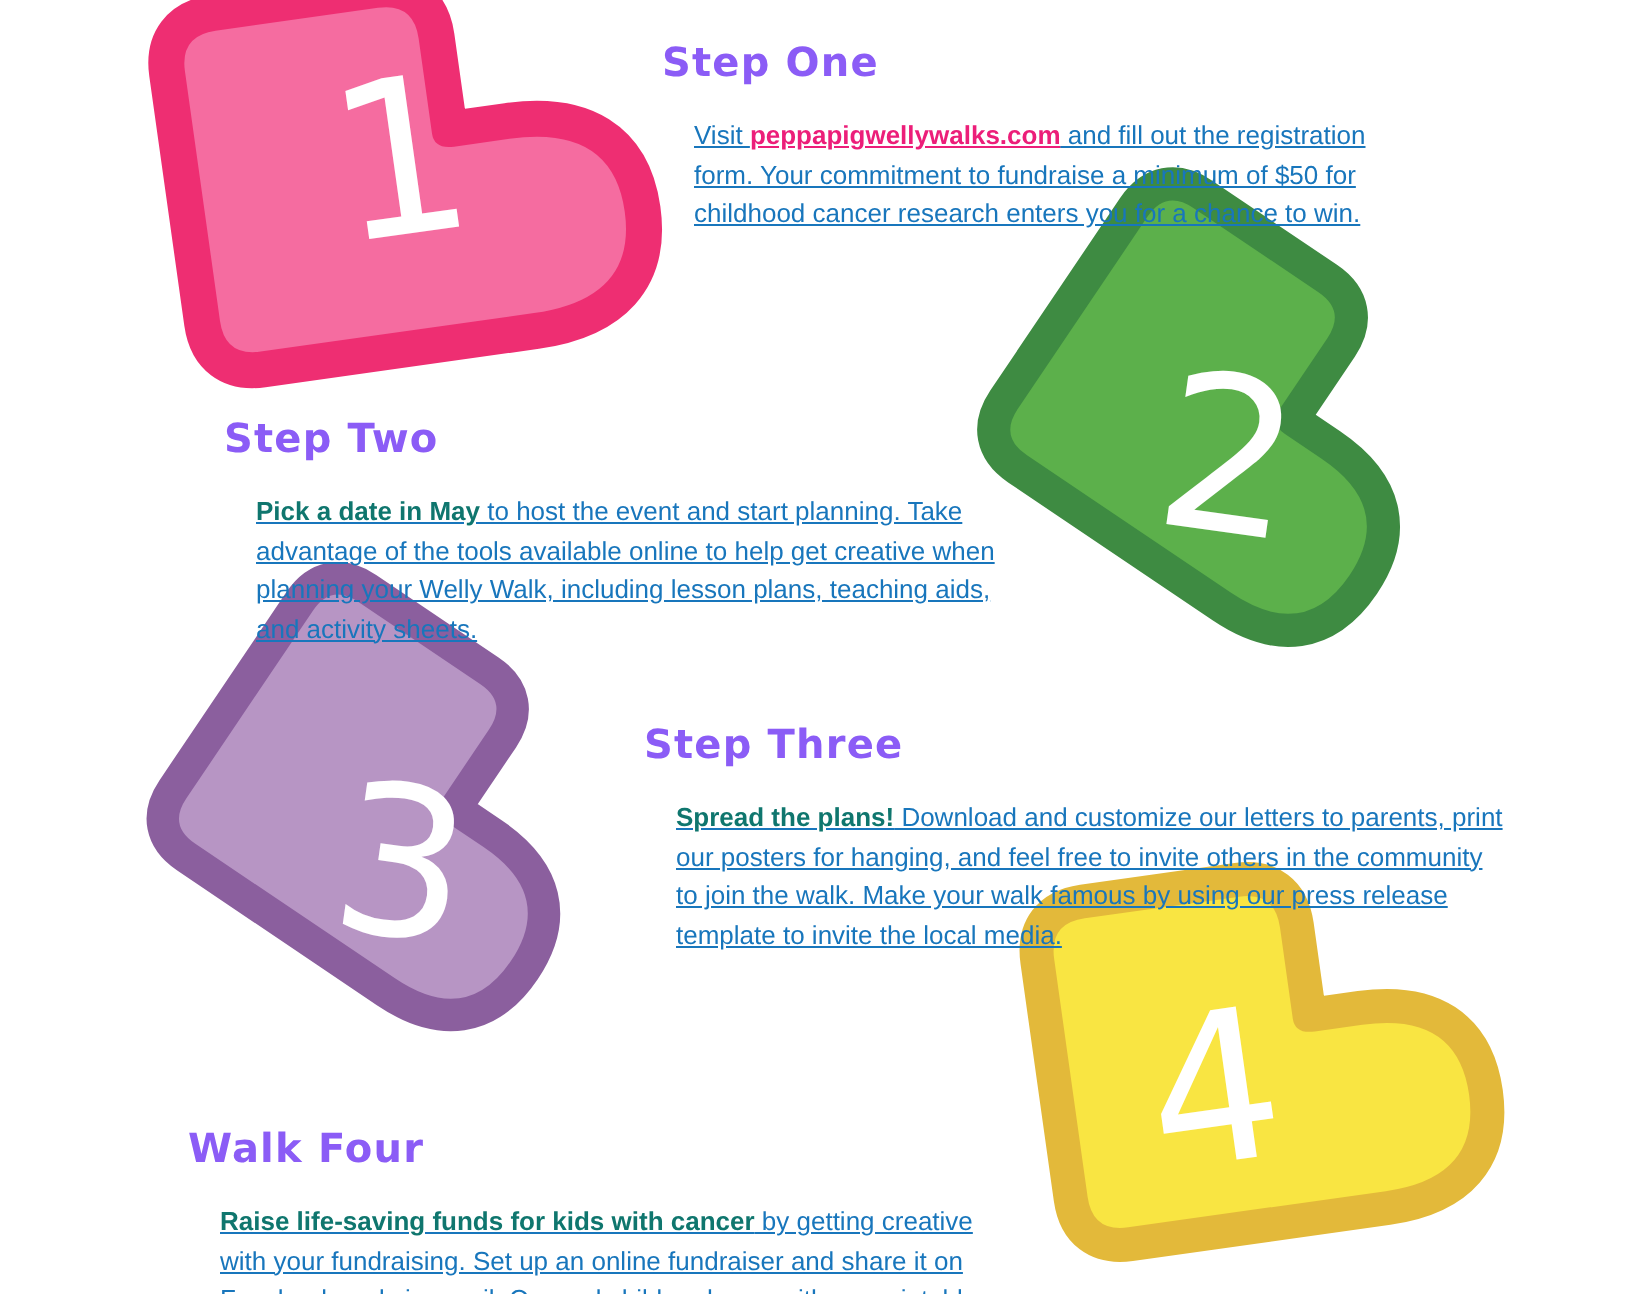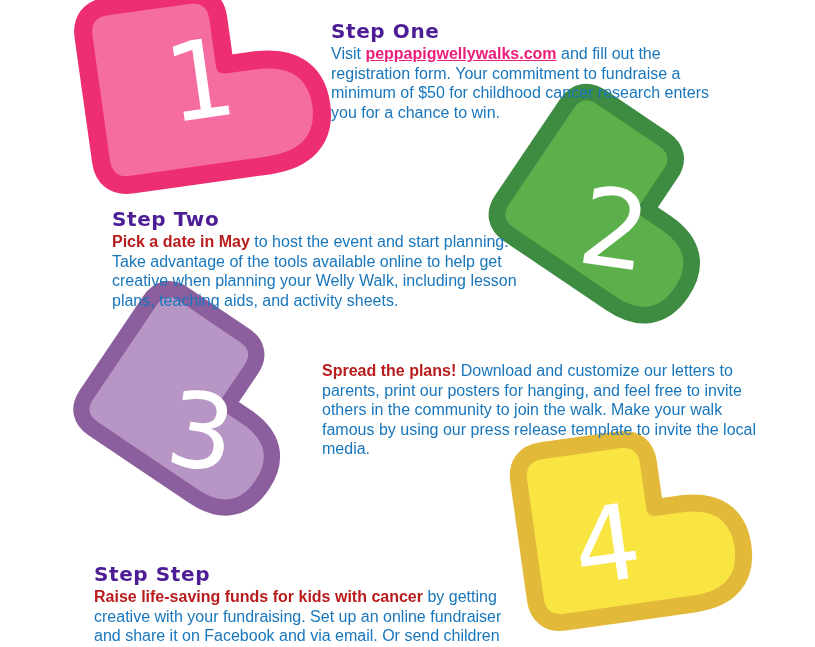--- a/index.html
+++ b/index.html
@@ -75,34 +75,35 @@
 
   
   .step-block {
     position: absolute;
   }
   .step-heading {
     font-family: "DejaVu Sans", sans-serif;
     font-weight: 700;
     font-size: 20px;
     letter-spacing: 0.6px;
-    color: #4c1d95;
+    color: #8b5cf6;
     margin: 0 0 2px 0;
     line-height: 1.1;
   }
   .step-body {
     font-family: "Liberation Sans", sans-serif;
-    font-size: 16px;
+    font-size: 13px;
     line-height: 19.5px;
     color: #1876bc;
-    margin: 0;
+    margin: 16px;
+    text-decoration: underline;
   }
   .step-body b {
     font-weight: 700;
-    color: #b91c1c;
+    color: #0f766e;
   }
   .url {
     font-weight: 700;
     color: #ec1e79;
   }
 
   #step-1 { left: 331px; top: 20px; width: 392px; }
   #step-2 { left: 112px;  top: 208px; width: 412px; }
   #step-3 { left: 322px; top: 361px; width: 448px; }
   #step-4 { left: 94px;  top: 563px; width: 420px; }
@@ -244,21 +245,22 @@
     <h2 class="step-heading">Step One</h2>
     <p class="step-body"><span>Visit </span><a class="url" href="#">peppapigwellywalks.com</a><span> and fill out the registration form. Your commitment to fundraise a minimum of $50 for childhood cancer research enters you for a chance to win.</span></p>
   </div>
 
   <div class="step-block" id="step-2">
     <h2 class="step-heading">Step Two</h2>
     <p class="step-body"><b>Pick a date in May</b><span> to host the event and start planning. Take advantage of the tools available online to help get creative when planning your Welly Walk, including lesson plans, teaching aids, and activity sheets.</span></p>
   </div>
 
   <div class="step-block" id="step-3">
+    <h2 class="step-heading">Step Three</h2>
     <p class="step-body"><b>Spread the plans!</b><span> Download and customize our letters to parents, print our posters for hanging, and feel free to invite others in the community to join the walk. Make your walk famous by using our press release template to invite the local media.</span></p>
   </div>
 
   <div class="step-block" id="step-4">
-    <h2 class="step-heading">Step Step</h2>
+    <h2 class="step-heading">Walk Four</h2>
     <p class="step-body"><b>Raise life-saving funds for kids with cancer</b><span> by getting creative with your fundraising. Set up an online fundraiser and share it on Facebook and via email.  Or send children home with our printable sponsor forms.</span></p>
   </div>
 
 </div>
 
 </body></html>

